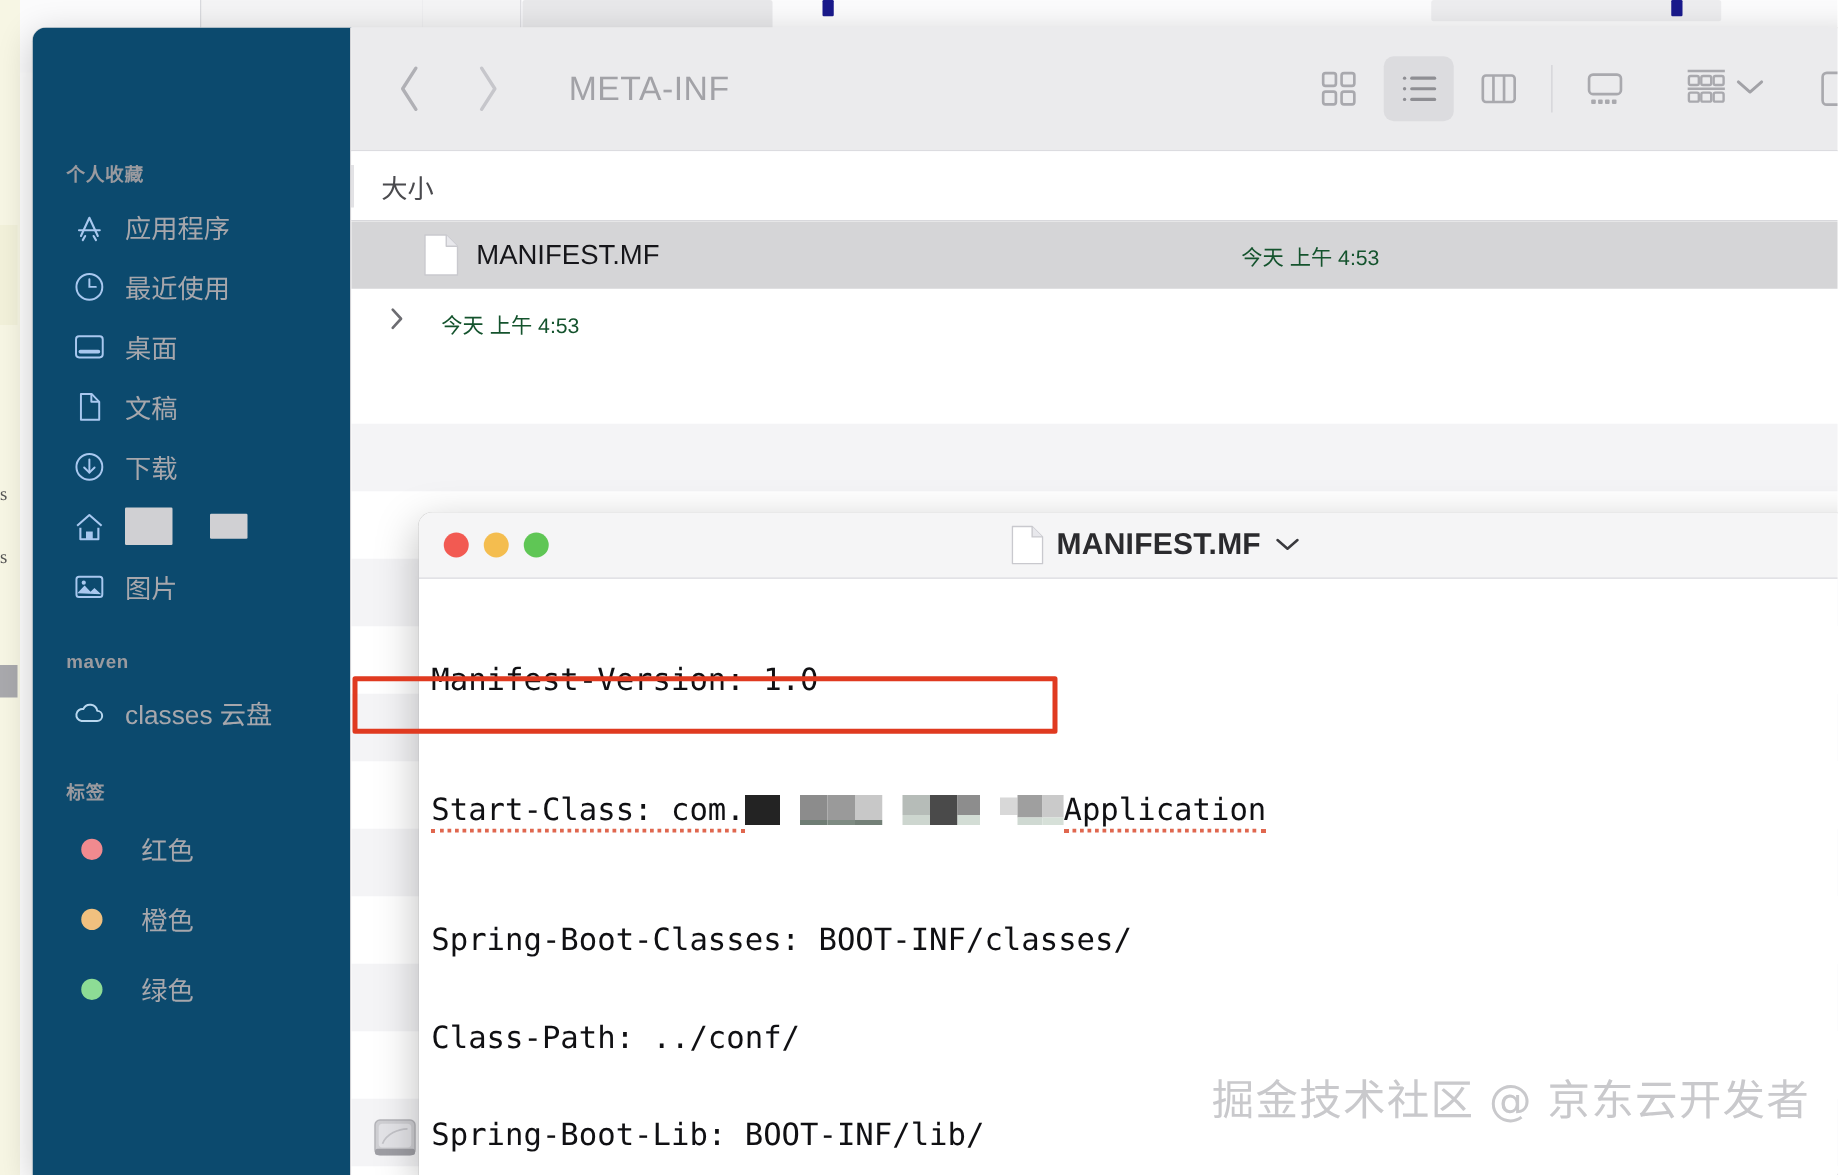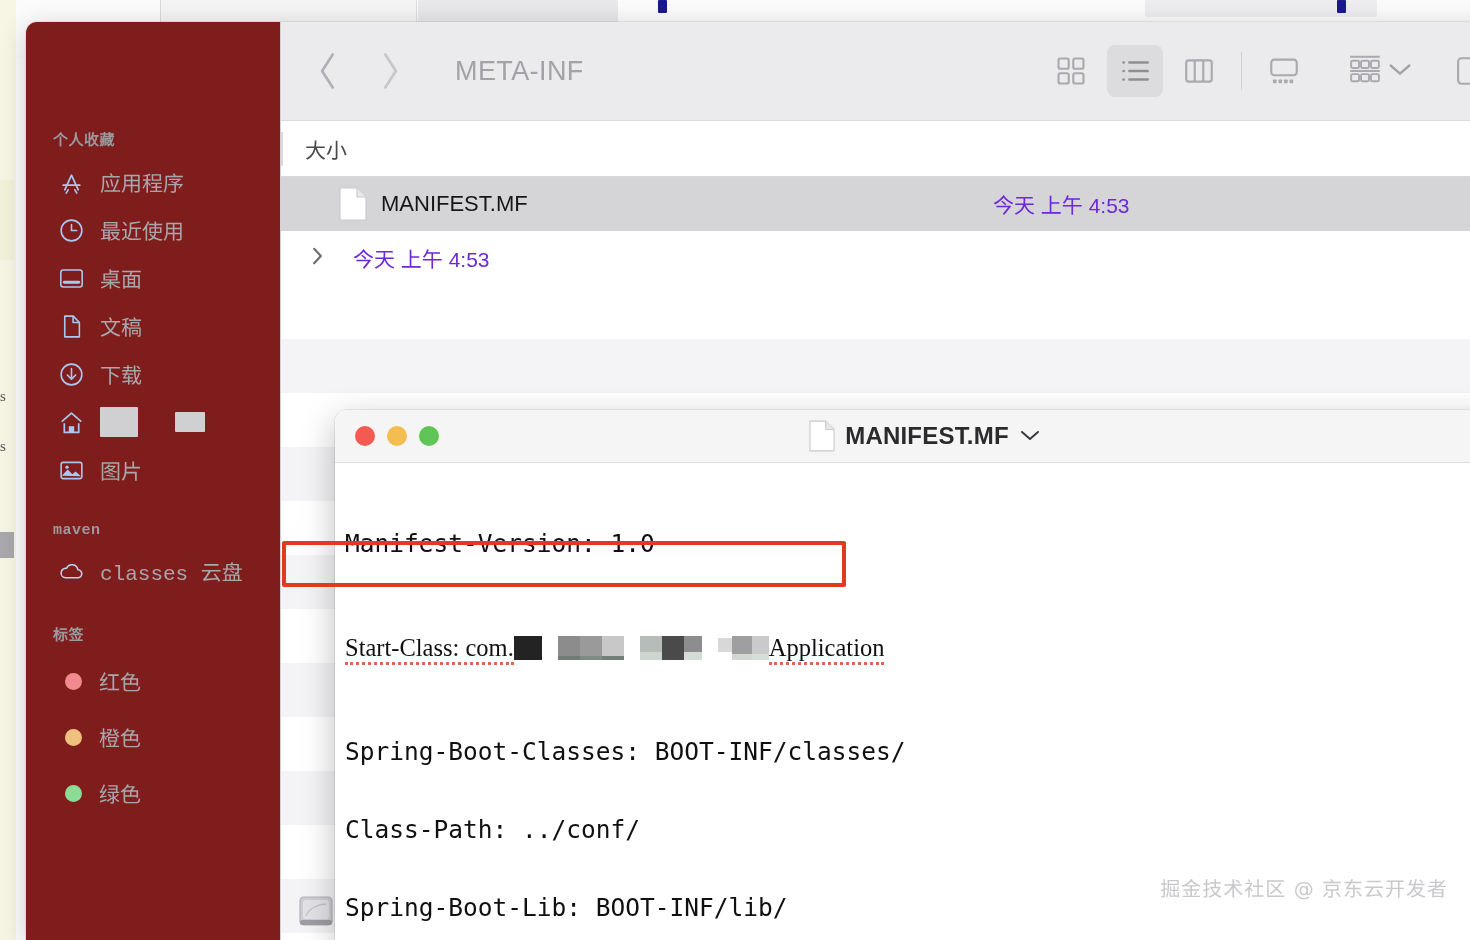--- a/index.html
+++ b/index.html
@@ -27,39 +27,38 @@
   .finder{
     position:absolute;left:26px;top:22px;width:1470px;height:918px;
     background:#ffffff;border-radius:11px 0 0 0;
     box-shadow:0 6px 28px rgba(0,0,0,.20),0 0 0 .5px rgba(0,0,0,.13);
     overflow:hidden;
   }
   .finder-body{display:flex;height:100%;}
 
   
   .sidebar{
-    width:255px;flex:0 0 255px;background:#7f1d1d;
+    width:255px;flex:0 0 255px;background:#0c4a6e;
     padding-top:106px;box-sizing:border-box;position:relative;
     border-right:.5px solid #d2d2d6;
-    font-family:Liberation Mono, monospace;
   }
   .sb-section{
     font-size:15px;font-weight:bold;color:#9a9a9f;
     padding:0 0 0 27px;margin:0 0 8px 0;letter-spacing:.5px;
   }
   .sb-section.second{margin-top:28px;}
   .sb-item{
     display:flex;align-items:center;height:48px;padding-left:32px;
     font-size:21px;color:#a7a7ac;gap:15px;box-sizing:border-box;
   }
   .sb-item .sb-ico{width:27px;height:27px;flex:0 0 27px;display:flex;align-items:center;justify-content:center;}
   .sb-item .sb-ico svg{display:block;}
   .sb-label{white-space:nowrap;}
   .tag-dot{width:17px;height:17px;border-radius:50%;display:block;margin-left:5px;}
-  .sb-item.tag{height:56px;gap:17px;padding-left:34px;}
+  .sb-item.tag{height:56px;gap:31px;padding-left:34px;}
   .redact{display:inline-block;background:#d0d0d3;border-radius:1px;vertical-align:middle;}
 
   
   .main{flex:1;display:flex;flex-direction:column;min-width:0;background:#fff;position:relative;}
 
   .titlebar{
     height:98px;flex:0 0 98px;background:#ebebed;
     display:flex;align-items:center;position:relative;
     border-bottom:.5px solid #dcdce0;
   }
@@ -90,21 +89,21 @@
   .ch-size{padding-left:22px;}
 
   
   .filelist{flex:1;background:#fff;overflow:hidden;position:relative;}
   .frow{height:54px;display:flex;align-items:center;font-size:22px;color:#16161a;position:relative;}
   .frow.sel{background:#d5d5d7;}
   .frow.stripe{background:#f4f4f6;}
   .frow .disclosure{width:28px;text-align:center;color:#6d6d72;font-size:20px;margin-left:22px;flex:0 0 28px;}
   .frow .spacer28{width:28px;margin-left:22px;flex:0 0 28px;}
   .fname{display:flex;align-items:center;gap:14px;width:640px;box-sizing:border-box;padding-left:8px;}
-  .fdate{width:345px;padding-left:22px;box-sizing:border-box;font-size:21px;color:#6d28d9;}
+  .fdate{width:345px;padding-left:22px;box-sizing:border-box;font-size:17px;color:#14532d;}
   .doc-ico{width:28px;height:34px;display:block;}
   .folder-ico{width:34px;height:27px;display:block;}
   .drive-wrap{position:absolute;left:298px;bottom:8px;}
 
   
   .editor{
     position:absolute;left:335px;top:410px;width:1180px;height:530px;
     background:#ffffff;border-radius:11px 11px 0 0;
     box-shadow:0 10px 34px rgba(0,0,0,.26),0 0 0 .5px rgba(0,0,0,.14);
     overflow:hidden;
@@ -124,34 +123,34 @@
   }
   .ed-name .doc-ico{width:26px;height:32px;}
   .ed-chev{font-size:18px;color:#4a4a4e;font-weight:normal;}
   .ed-text{
     padding:16px 0 0 10px;
     font-family:"DejaVu Sans Mono","Liberation Mono",monospace;
     font-size:24.5px;line-height:26px;color:#101013;white-space:pre;
   }
   .ed-line{position:relative;display:block;height:26px;}
   .sp{
-    border-bottom:3px dotted #e0674f;padding-bottom:1px;font-family:Liberation Serif, serif;
+    border-bottom:3px dotted #e0674f;padding-bottom:1px;
   }
   .mosaic{display:inline-block;vertical-align:-4px;height:24px;}
 
   
   .redbox{
     position:absolute;left:282px;top:541px;width:556px;height:38px;
     border:4px solid #e03a20;border-radius:2px;z-index:40;pointer-events:none;
   }
 
   
   .watermark{
     position:absolute;right:22px;bottom:38px;z-index:60;
-    font-size:20px;color:#c9c9cc;letter-spacing:1px;white-space:nowrap;
+    font-size:34px;color:#c9c9cc;letter-spacing:1px;white-space:nowrap;
     font-family:"DejaVu Sans","Liberation Sans",sans-serif;
     text-shadow:0 1px 0 #fff;
   }
 </style>
 </head>
 <body>
 
 <div id="root">
 
   <div class="bg-layer">

